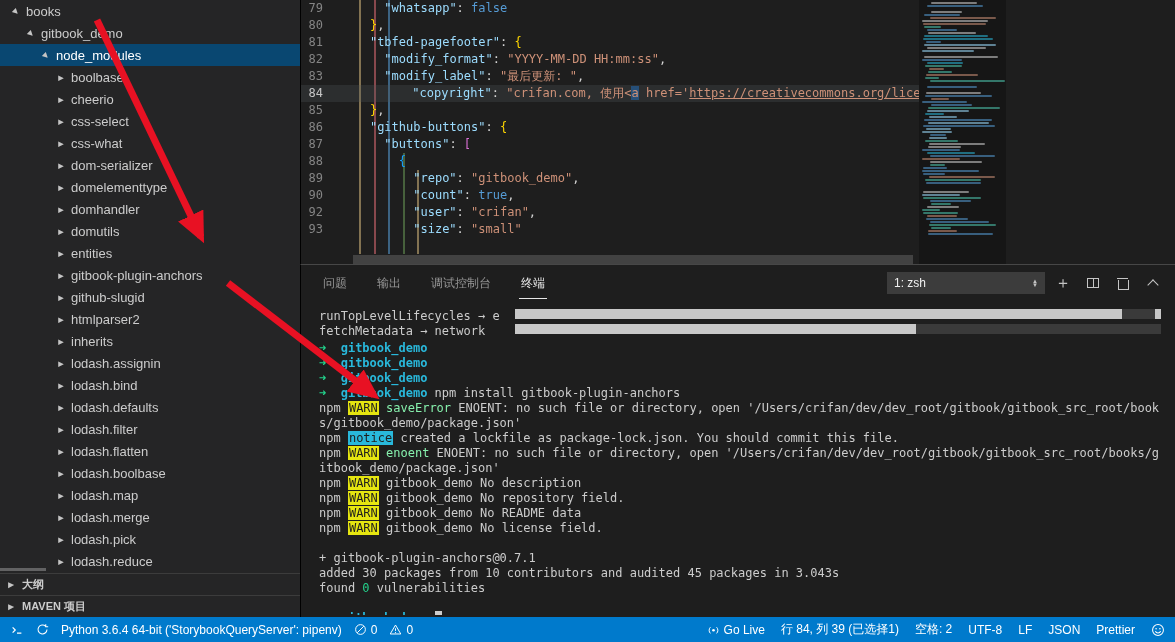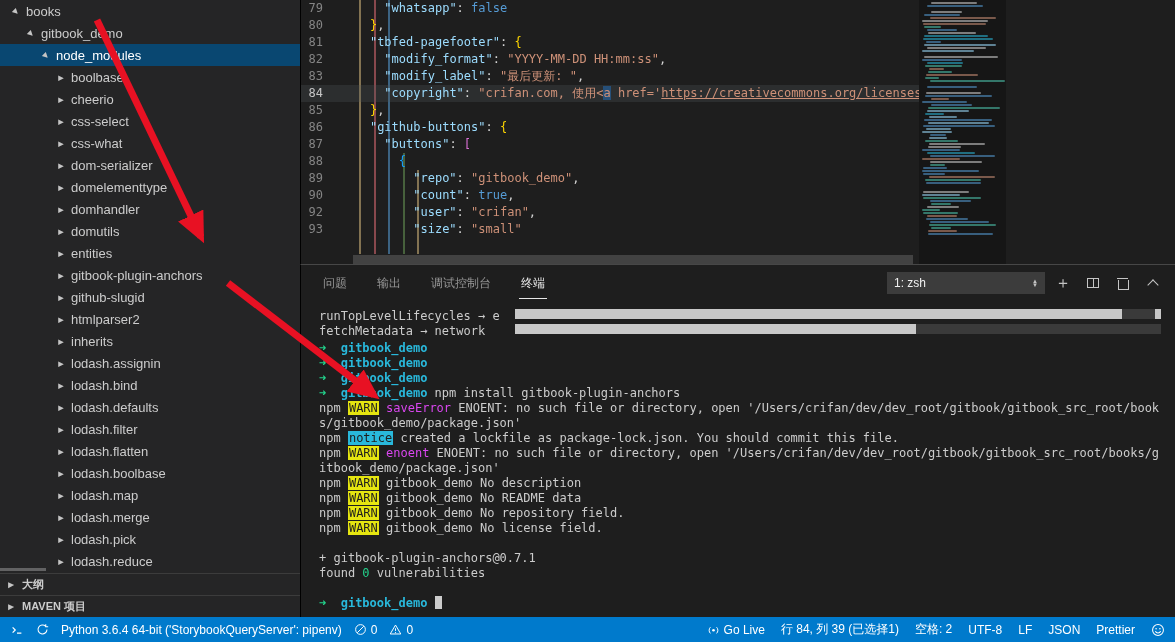--- a/index.html
+++ b/index.html
@@ -30,21 +30,21 @@
     background:#1e1e1e; border-left:1px solid #000; }
   .codearea { position:absolute; left:0; top:0; right:87px; bottom:10px; overflow:hidden;
     font-family:"DejaVu Sans Mono", monospace; font-size:12px; }
   .guide { position:absolute; top:0; bottom:0; width:2px; opacity:.55; }
   .g1 { left:58px;  background:#d7ba7d; }
   .g2 { left:73px;  background:#e06c75; }
   .g3 { left:87px;  background:#569cd6; }
   .g4 { left:102px; background:#6a9955; top:153px; }
   .g5 { left:116px; background:#d7ba7d; top:170px; }
   .codeline { position:relative; display:flex; height:17px; line-height:17px; white-space:pre; }
-  .codeline.cur { background:rgba(83,89,93,.28); }
+  .codeline.cur { background:rgba(83,89,93,.28);gap:28px; }
   .lnum { flex:none; width:40px; padding-right:18px; text-align:right; color:#858585; }
   .codeline.cur .lnum { color:#c6c6c6; }
   .ltext { white-space:pre; }
   .tk-k { color:#9cdcfe; }
   .tk-s { color:#ce9178; }
   .tk-b { color:#569cd6; }
   .tk-p { color:#d4d4d4; }
   .tk-g { color:#ffd700; }
   .tk-o { color:#da70d6; }
   .tk-u { color:#179fff; }
@@ -84,21 +84,21 @@
 
   .terminal { position:absolute; left:18px; right:10px; top:44px; bottom:2px;
     font-family:"DejaVu Sans Mono", monospace; font-size:12px; line-height:15px;
     color:#cccccc; overflow:hidden; word-break:break-all; }
   .tline { min-height:15px; white-space:pre-wrap; }
   .tt-plain { color:#cccccc; }
   .tt-arrow { color:#23d18b; font-weight:bold; }
   .tt-dir { color:#29b8db; font-weight:bold; }
   .tt-warn { background:#e5e510; color:#1e1e1e; padding:0 1px; }
   .tt-notice { background:#29b8db; color:#1e1e1e; padding:0 1px; }
-  .tt-code { color:#d946ef;margin-top:20px; }
+  .tt-code { color:#86efac;margin-top:20px; }
   .tt-green { color:#23d18b; }
   .tt-cursor { display:inline-block; width:7px; height:13px; background:#cccccc;
     vertical-align:-2px; }
   .progress-block { position:relative; margin-bottom:2px; }
   .pg-row { display:flex; align-items:flex-start; height:15px; }
   .pg-label { flex:none; width:196px; white-space:pre; }
   .pg-bar { flex:1; height:10px; background:#3a3a3a; position:relative; margin-right:4px; }
   .pg-fill { position:absolute; left:0; top:0; bottom:0; background:#c8c8c8; }
   .pg-cap { position:absolute; right:0; top:0; bottom:0; width:6px; background:#c8c8c8; }
 
@@ -395,25 +395,26 @@
         </div>
       <div id="term-lines">
           <div class="tline"><span class="tt-arrow">➜</span><span class="tt-plain">  </span><span class="tt-dir">gitbook_demo</span></div>
           <div class="tline"><span class="tt-arrow">➜</span><span class="tt-plain">  </span><span class="tt-dir">gitbook_demo</span></div>
           <div class="tline"><span class="tt-arrow">➜</span><span class="tt-plain">  </span><span class="tt-dir">gitbook_demo</span></div>
           <div class="tline"><span class="tt-arrow">➜</span><span class="tt-plain">  </span><span class="tt-dir">gitbook_demo</span><span class="tt-plain"> npm install gitbook-plugin-anchors</span></div>
           <div class="tline"><span class="tt-plain">npm </span><span class="tt-warn">WARN</span><span class="tt-code"> saveError</span><span class="tt-plain"> ENOENT: no such file or directory, open '/Users/crifan/dev/dev_root/gitbook/gitbook_src_root/books/gitbook_demo/package.json'</span></div>
           <div class="tline"><span class="tt-plain">npm </span><span class="tt-notice">notice</span><span class="tt-plain"> created a lockfile as package-lock.json. You should commit this file.</span></div>
           <div class="tline"><span class="tt-plain">npm </span><span class="tt-warn">WARN</span><span class="tt-code"> enoent</span><span class="tt-plain"> ENOENT: no such file or directory, open '/Users/crifan/dev/dev_root/gitbook/gitbook_src_root/books/gitbook_demo/package.json'</span></div>
           <div class="tline"><span class="tt-plain">npm </span><span class="tt-warn">WARN</span><span class="tt-plain"> gitbook_demo No description</span></div>
+          <div class="tline"><span class="tt-plain">npm </span><span class="tt-warn">WARN</span><span class="tt-plain"> gitbook_demo No repository field.</span></div>
           <div class="tline"><span class="tt-plain">npm </span><span class="tt-warn">WARN</span><span class="tt-plain"> gitbook_demo No README data</span></div>
-          <div class="tline"><span class="tt-plain">npm </span><span class="tt-warn">WARN</span><span class="tt-plain"> gitbook_demo No repository field.</span></div>
           <div class="tline"><span class="tt-plain">npm </span><span class="tt-warn">WARN</span><span class="tt-plain"> gitbook_demo No license field.</span></div>
           <div class="tline">&nbsp;</div>
           <div class="tline"><span class="tt-plain">+ gitbook-plugin-anchors@0.7.1</span></div>
+          <div class="tline"><span class="tt-plain">added 30 packages from 10 contributors and audited 45 packages in 3.043s</span></div>
           <div class="tline"><span class="tt-plain">found </span><span class="tt-green">0</span><span class="tt-plain"> vulnerabilities</span></div>
           <div class="tline">&nbsp;</div>
           <div class="tline"><span class="tt-arrow">➜</span><span class="tt-plain">  </span><span class="tt-dir">gitbook_demo</span><span class="tt-plain"> </span><span class="tt-cursor"></span></div>
         </div>
     </div>
   </div>
 
   <div class="statusbar">
     <div class="sb-left" id="sb-left">
         <div class="sb-item">

